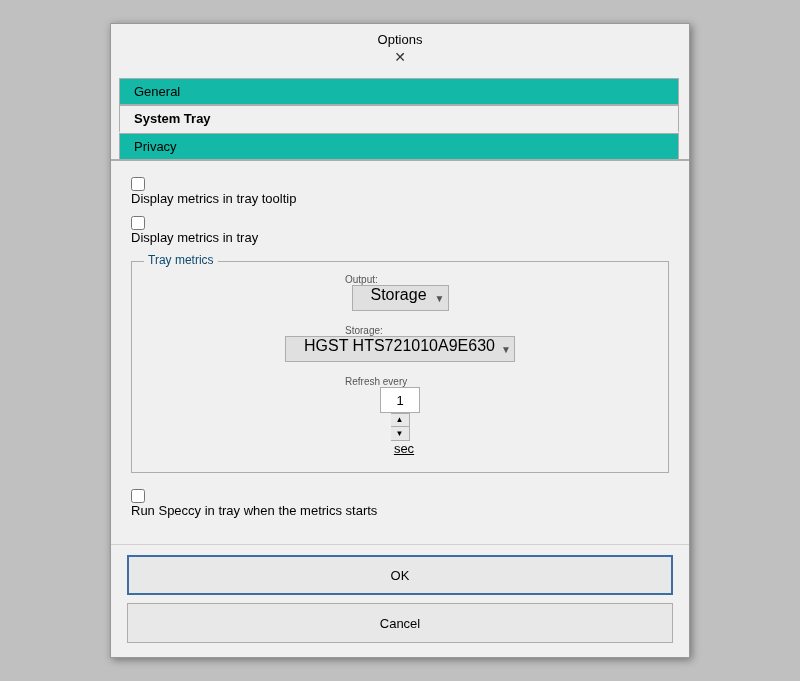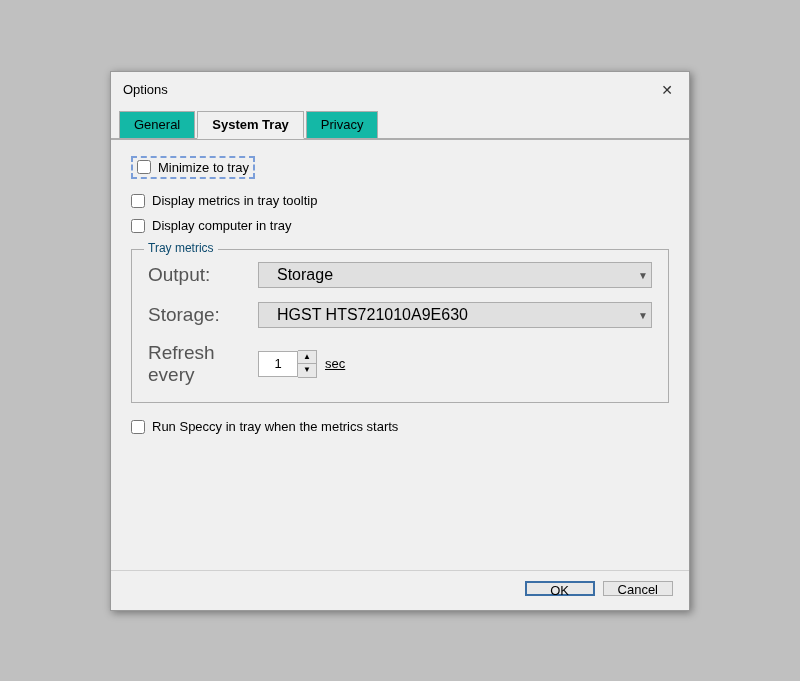--- a/index.html
+++ b/index.html
@@ -1,15 +1,15 @@
 <!DOCTYPE html>
 <html><head>
   <meta charset="utf-8">
   <style>
-    * { box-sizing: border-box; margin: 0; padding: 0; }
+    * { box-sizing: border-box; margin: 0; padding: 0; flex-direction: column; }
     body {
       background: #c0c0c0;
       font-family: 'Segoe UI', Tahoma, Arial, sans-serif;
       font-size: 13px;
       display: flex;
       justify-content: center;
       align-items: center;
       width: 800px;
       height: 681px;
       overflow: hidden;
@@ -68,21 +68,21 @@
       border-bottom: 2px solid #f0f0f0;
       font-weight: bold;
       z-index: 1;
     }
     .content {
       padding: 16px 20px;
       flex: 1;
     }
     .checkbox-row {
       display: flex;
-      align-items: flex-end;
+      align-items: flex-start;
       margin-bottom: 10px;
     }
     .checkbox-row input[type="checkbox"] {
       width: 14px;
       height: 14px;
       margin-right: 7px;
       flex-shrink: 0;
     }
     .checkbox-label {
       font-size: 13px;
@@ -119,21 +119,21 @@
       display: flex;
       align-items: center;
       margin-bottom: 14px;
     }
     .field-row:last-child {
       margin-bottom: 0;
     }
     .field-label {
       width: 110px;
       color: #555;
-      font-size: 19px;
+      font-size: 10px;
     }
     .select-wrap {
       flex: 1;
       position: relative;
       display: flex;
       align-items: center;
     }
     .select-wrap select {
       width: 100%;
       height: 26px;
@@ -199,21 +199,21 @@
     .footer {
       display: flex;
       justify-content: flex-end;
       padding: 10px 16px 14px 16px;
       border-top: 1px solid #d0d0d0;
       gap: 8px;
       background: #f0f0f0;
     }
     .btn {
       min-width: 70px;
-      height: 15px;
+      height: 40px;
       border: 1px solid #adadad;
       background: #e8e8e8;
       font-size: 13px;
       cursor: pointer;
       padding: 0 14px;
     }
     .btn.ok-btn {
       border: 2px solid #3a6ea5;
       background: #e8e8e8;
     }
@@ -236,35 +236,31 @@
       <span>System Tray</span>
     </div>
     <div class="tab">
       <span>Privacy</span>
     </div>
   </div>
 
   <div class="content">
 
     
-    <div class="minimize-checkbox-wrap">
-      <input type="checkbox" style="">
-      <span class="checkbox-label">Minimize to tray</span>
-    </div>
 
     
     <div class="checkbox-row">
       <input type="checkbox" style="">
       <span class="checkbox-label">Display metrics in tray tooltip</span>
     </div>
 
     
     <div class="checkbox-row">
       <input type="checkbox" style="">
-      <span class="checkbox-label">Display computer in tray</span>
+      <span class="checkbox-label">Display metrics in tray</span>
     </div>
 
     
     <div class="group-box">
       <span class="group-box-legend">Tray metrics</span>
 
       <div class="field-row">
         <span class="field-label">Output:</span>
         <div class="select-wrap">
           <select>

